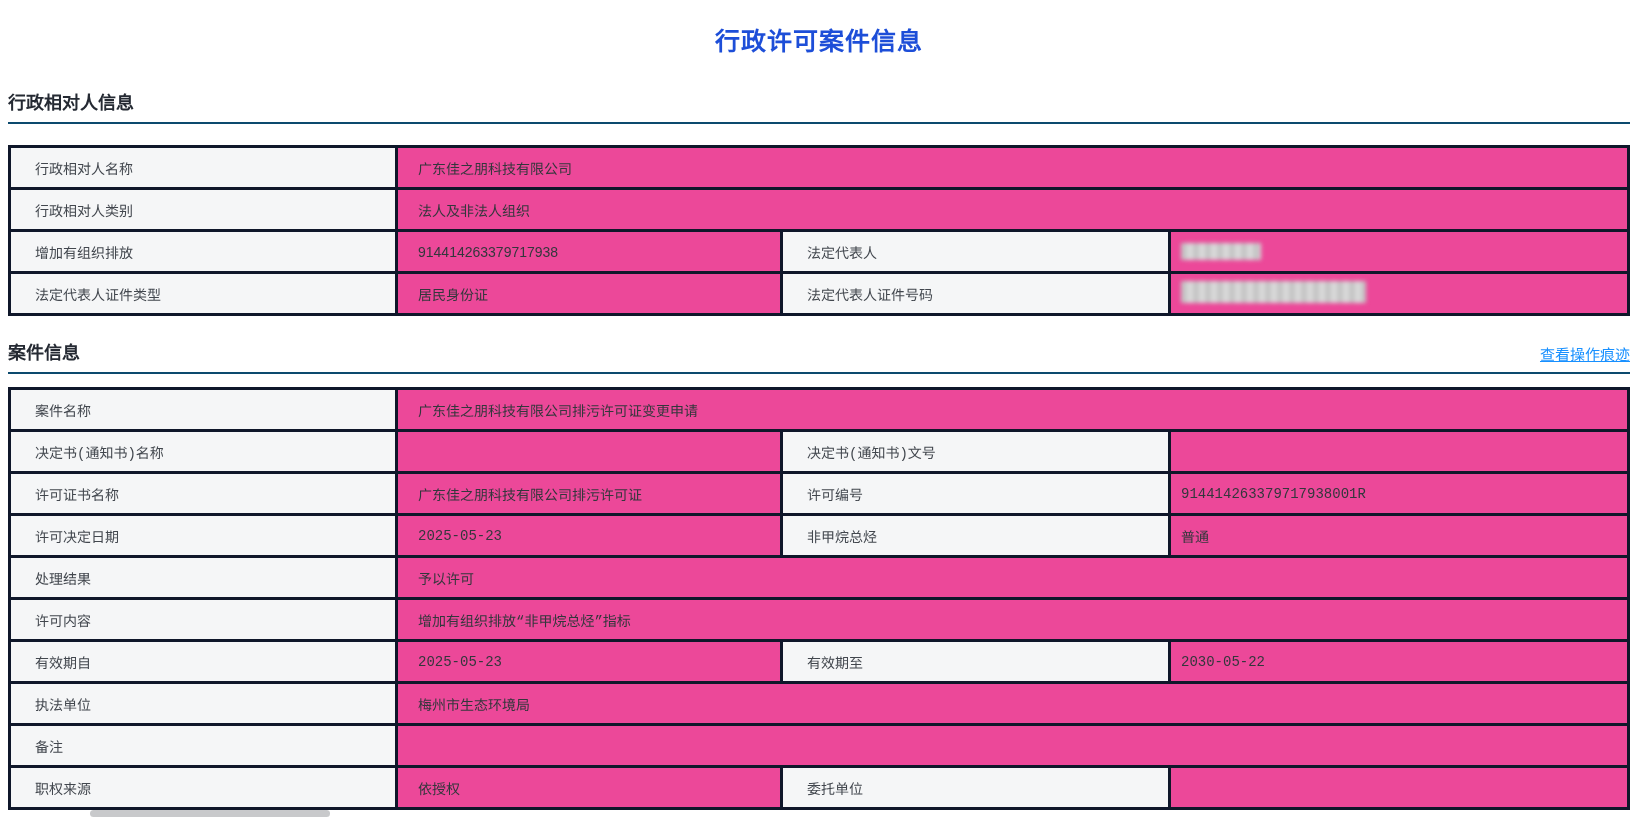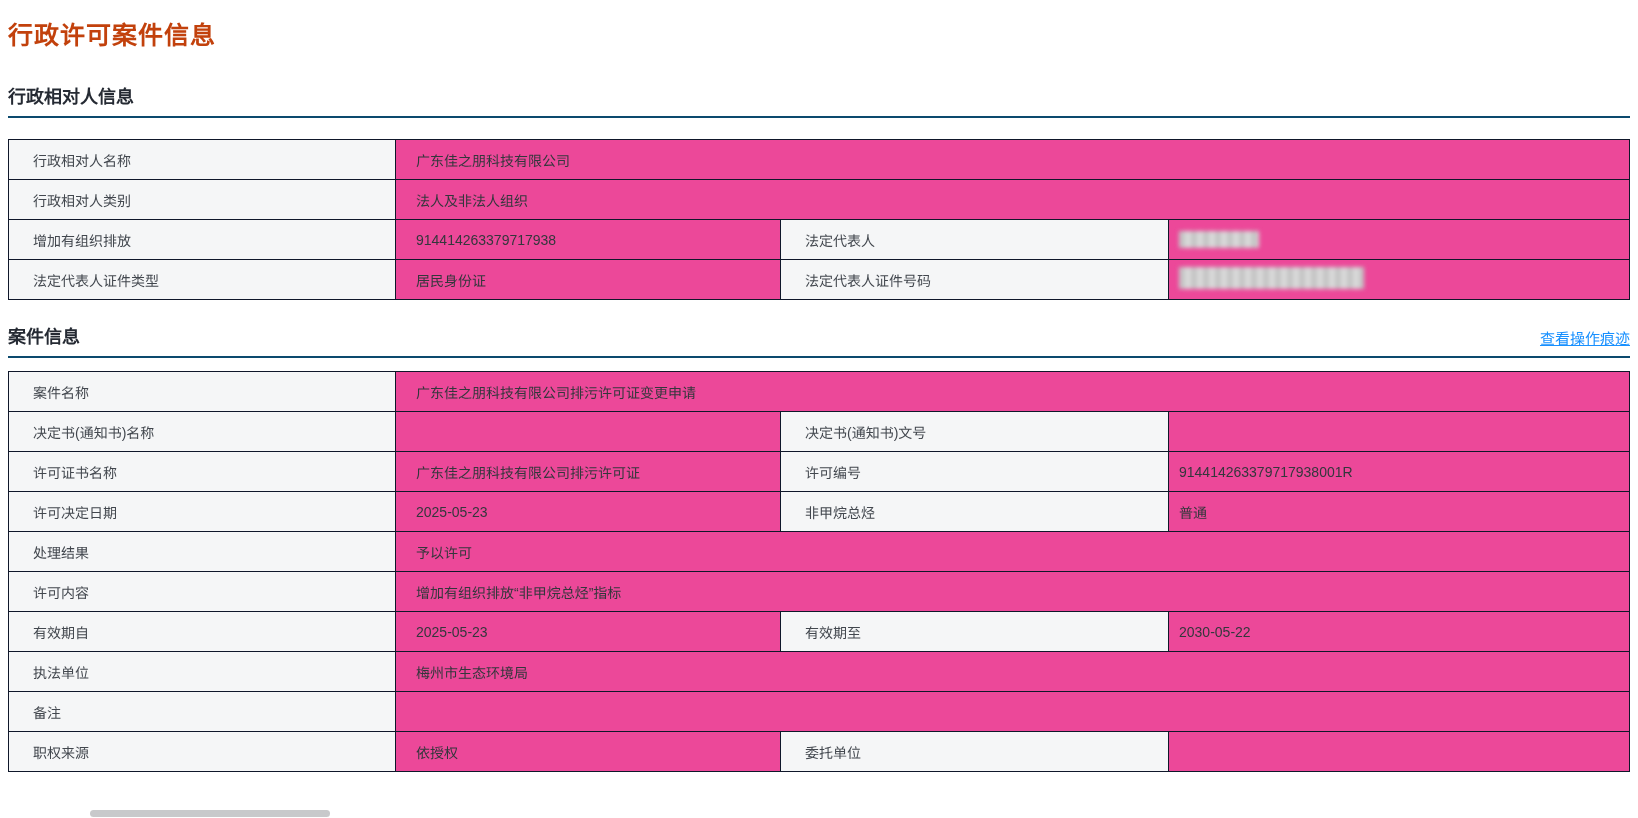--- a/index.html
+++ b/index.html
@@ -4,44 +4,44 @@
 <style>
   html,body { margin:0; padding:0; background:#ffffff; }
   body {
     width:1638px; min-height:818px;
     font-family:"Liberation Sans","DejaVu Sans",sans-serif;
     color:#333; box-sizing:border-box;
   }
   .page { padding:0 8px; }
 
   .page-title {
-    margin:18px 0 0; 
+    margin:24px 0 0; text-align:center;
     font-size:25px; line-height:34px; font-weight:700;
-    color:#c2410c; letter-spacing:1px;
+    color:#1d4ed8; letter-spacing:1px;
   }
 
   .section-head {
     display:flex; justify-content:space-between; align-items:flex-end;
     border-bottom:2px solid #0c4a6e; padding-bottom:8px;
   }
   .section-head.first  { margin-top:34px; }
   .section-head.second { margin-top:26px; }
   .section-title { font-size:18px; font-weight:700; color:#252a33; line-height:22px; }
   .trace-link {
     font-size:15px; color:#1890ff; text-decoration:underline;
     cursor:pointer; line-height:18px;
   }
 
   table.info {
     width:100%; border-collapse:collapse; table-layout:fixed;
     margin-top:21px;
   }
-  table.info.second { margin-top:13px; }
+  table.info.second { margin-top:13px;font-family:Liberation Mono, monospace; }
   table.info td {
-    border:1px solid #0f172a; height:39px;
+    border:3px solid #0f172a; height:39px;
     font-size:14px; vertical-align:middle;
     overflow:hidden; white-space:nowrap;
   }
   td.lbl { background:#f5f6f7; padding:0 12px 0 24px; color:#42474e; }
   td.val { background:#ec4899; padding:0 12px 0 20px; color:#33373c; }
   td.val.c4 { padding-left:10px; }
 
   .redact {
     width:80px; height:17px; border-radius:1px;
     background:

